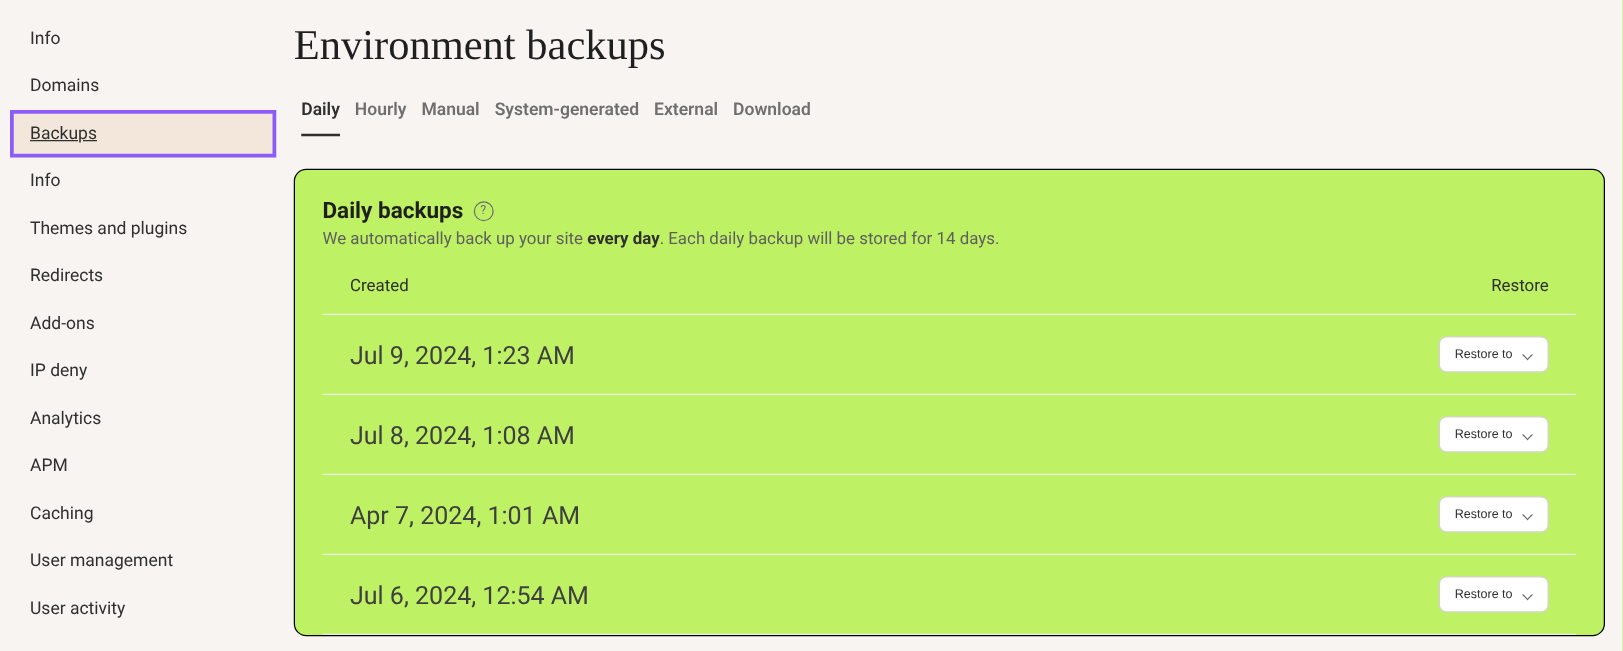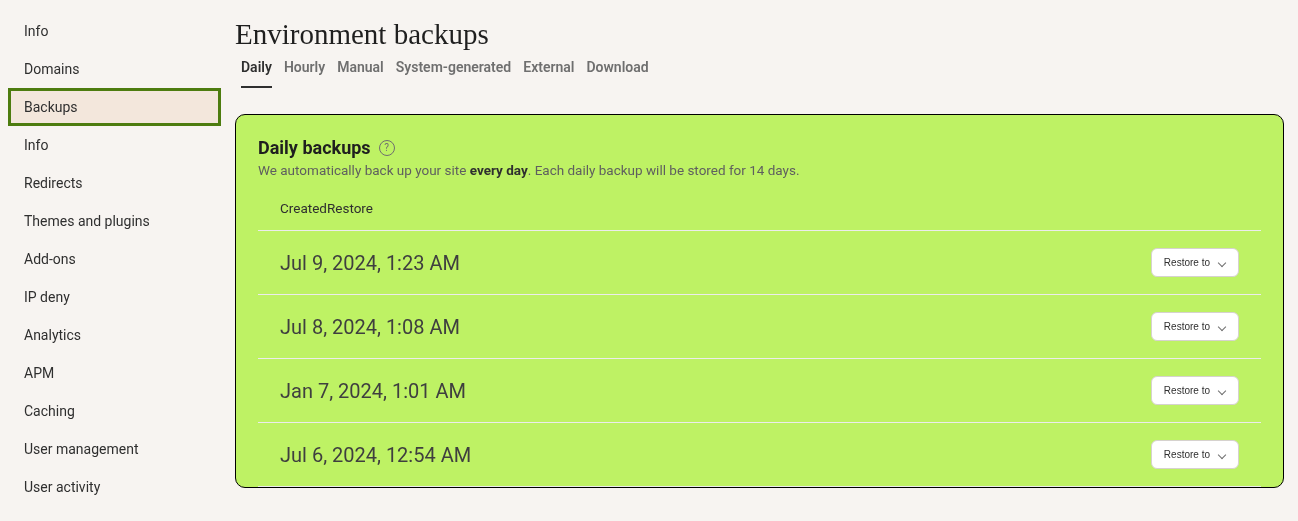--- a/index.html
+++ b/index.html
@@ -21,38 +21,39 @@
       padding-top: 12px;
       flex-shrink: 0;
     }
     .sidebar-item {
       padding: 11px 0 11px 24px;
       font-size: 14px;
       color: #2f2f2f;
       cursor: pointer;
     }
     .sidebar-item.highlighted {
-      border: 3px solid #4d7c0f;
+      border: 3px solid #8b5cf6;
       background: #f3e7dc;
       margin-left: 8px;
       padding-left: 13px;
       padding-top: 8px;
       padding-bottom: 8px;
       margin-right: 4px;
+      text-decoration: underline;
     }
     .main {
       flex: 1;
       padding: 18px 14px 0 10px;
     }
     .page-title {
       font-family: Georgia, "Times New Roman", serif;
-      font-size: 29px;
+      font-size: 34px;
       font-weight: 400;
       color: #1f1f1f;
-      margin-bottom: 8px;
+      margin-bottom: 24px;
     }
     .tabs {
       display: flex;
       gap: 12px;
       border-bottom: 1px solid transparent;
       margin-bottom: 26px;
       padding-left: 6px;
     }
     .tab {
       font-size: 14px;
@@ -108,20 +109,21 @@
       font-size: 13.5px;
       color: #5f5f5f;
       margin-bottom: 22px;
     }
     .card-subtitle strong {
       font-weight: 700;
       color: #2f2f2f;
     }
     .table-header {
       display: flex;
+      justify-content: space-between;
       font-size: 13.5px;
       color: #2f2f2f;
       padding: 0 22px 14px 22px;
       border-bottom: 1px solid #ececec;
     }
     .table-row {
       display: flex;
       justify-content: space-between;
       align-items: center;
       padding: 17px 22px;
@@ -163,22 +165,22 @@
     }
   </style>
 </head>
 <body>
 
 <nav class="sidebar" id="sidebar">
     <div class="sidebar-item"><span>Info</span></div>
     <div class="sidebar-item"><span>Domains</span></div>
     <div class="sidebar-item highlighted"><span>Backups</span></div>
     <div class="sidebar-item"><span>Info</span></div>
+    <div class="sidebar-item"><span>Themes and plugins</span></div>
     <div class="sidebar-item"><span>Redirects</span></div>
-    <div class="sidebar-item"><span>Themes and plugins</span></div>
     <div class="sidebar-item"><span>Add-ons</span></div>
     <div class="sidebar-item"><span>IP deny</span></div>
     <div class="sidebar-item"><span>Analytics</span></div>
     <div class="sidebar-item"><span>APM</span></div>
     <div class="sidebar-item"><span>Caching</span></div>
     <div class="sidebar-item"><span>User management</span></div>
     <div class="sidebar-item"><span>User activity</span></div>
   </nav>
 
 <main class="main">
@@ -216,21 +218,21 @@
           </button>
         </div>
         <div class="table-row">
           <span class="row-created">Jul 8, 2024, 1:08 AM</span>
           <button class="restore-btn">
             <span>Restore to</span>
             <span class="chevron-down"></span>
           </button>
         </div>
         <div class="table-row">
-          <span class="row-created">Jan 7, 2024, 1:01 AM</span>
+          <span class="row-created">Apr 7, 2024, 1:01 AM</span>
           <button class="restore-btn">
             <span>Restore to</span>
             <span class="chevron-down"></span>
           </button>
         </div>
         <div class="table-row">
           <span class="row-created">Jul 6, 2024, 12:54 AM</span>
           <button class="restore-btn">
             <span>Restore to</span>
             <span class="chevron-down"></span>

